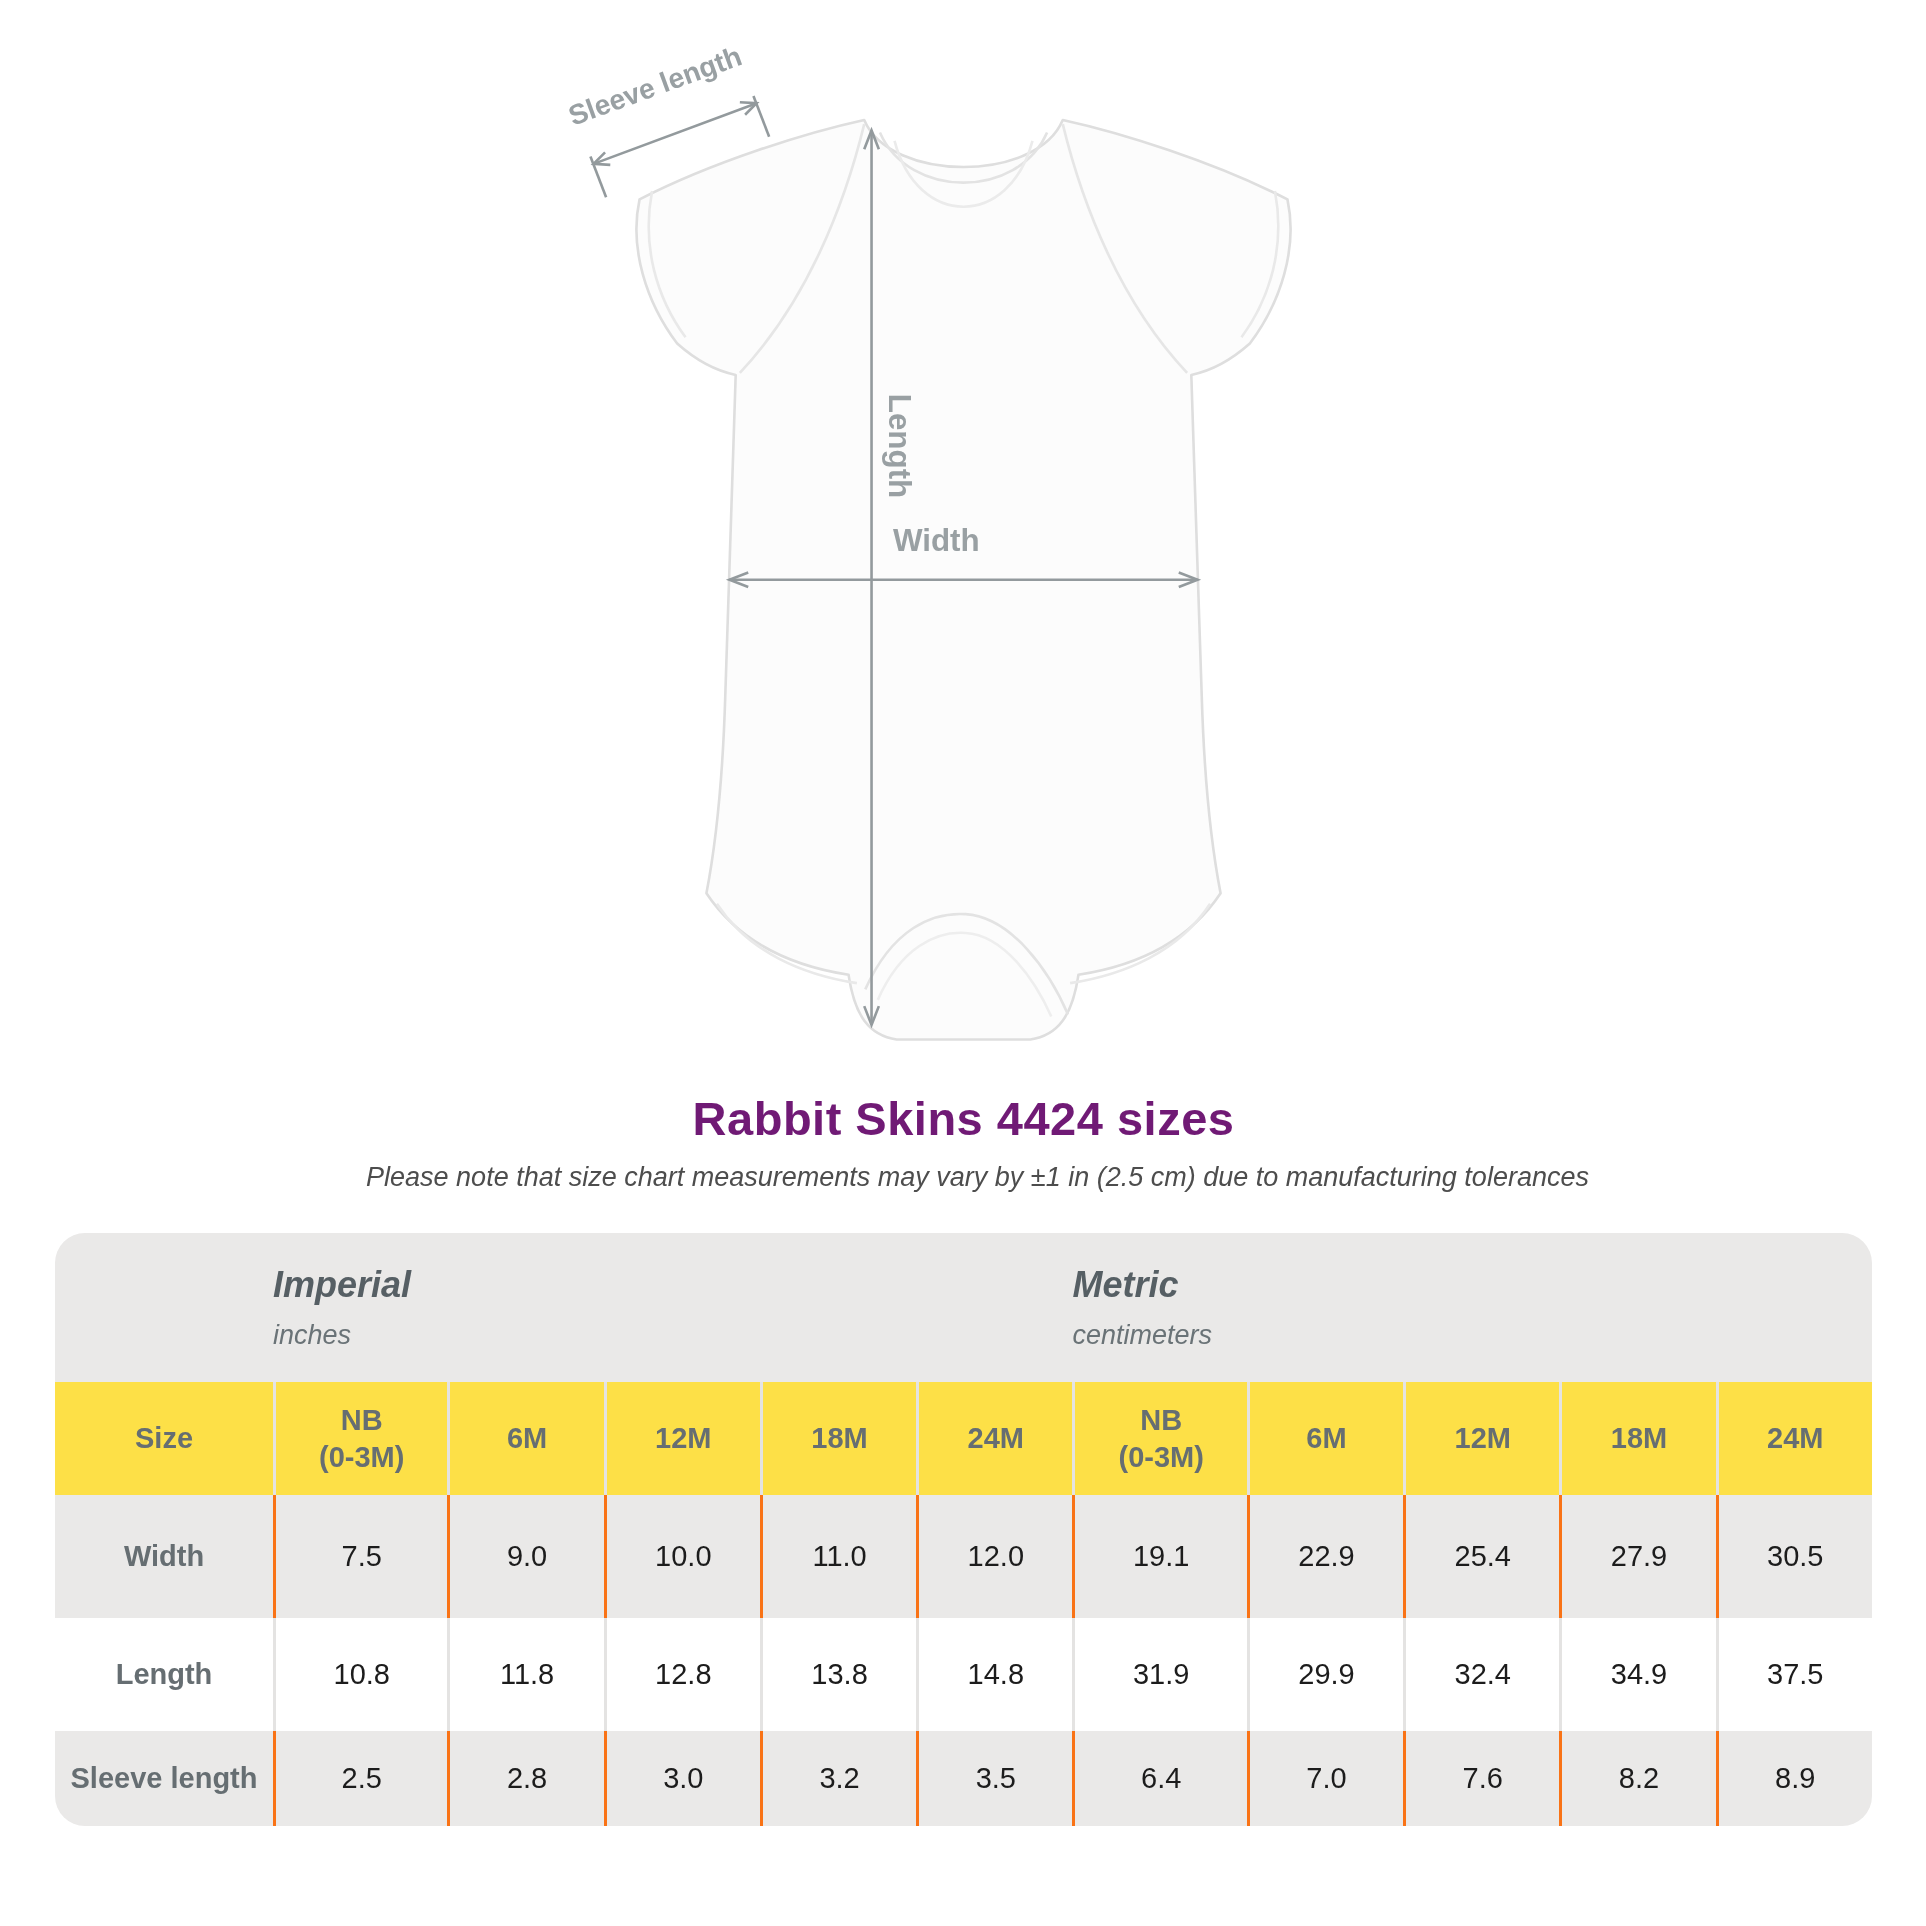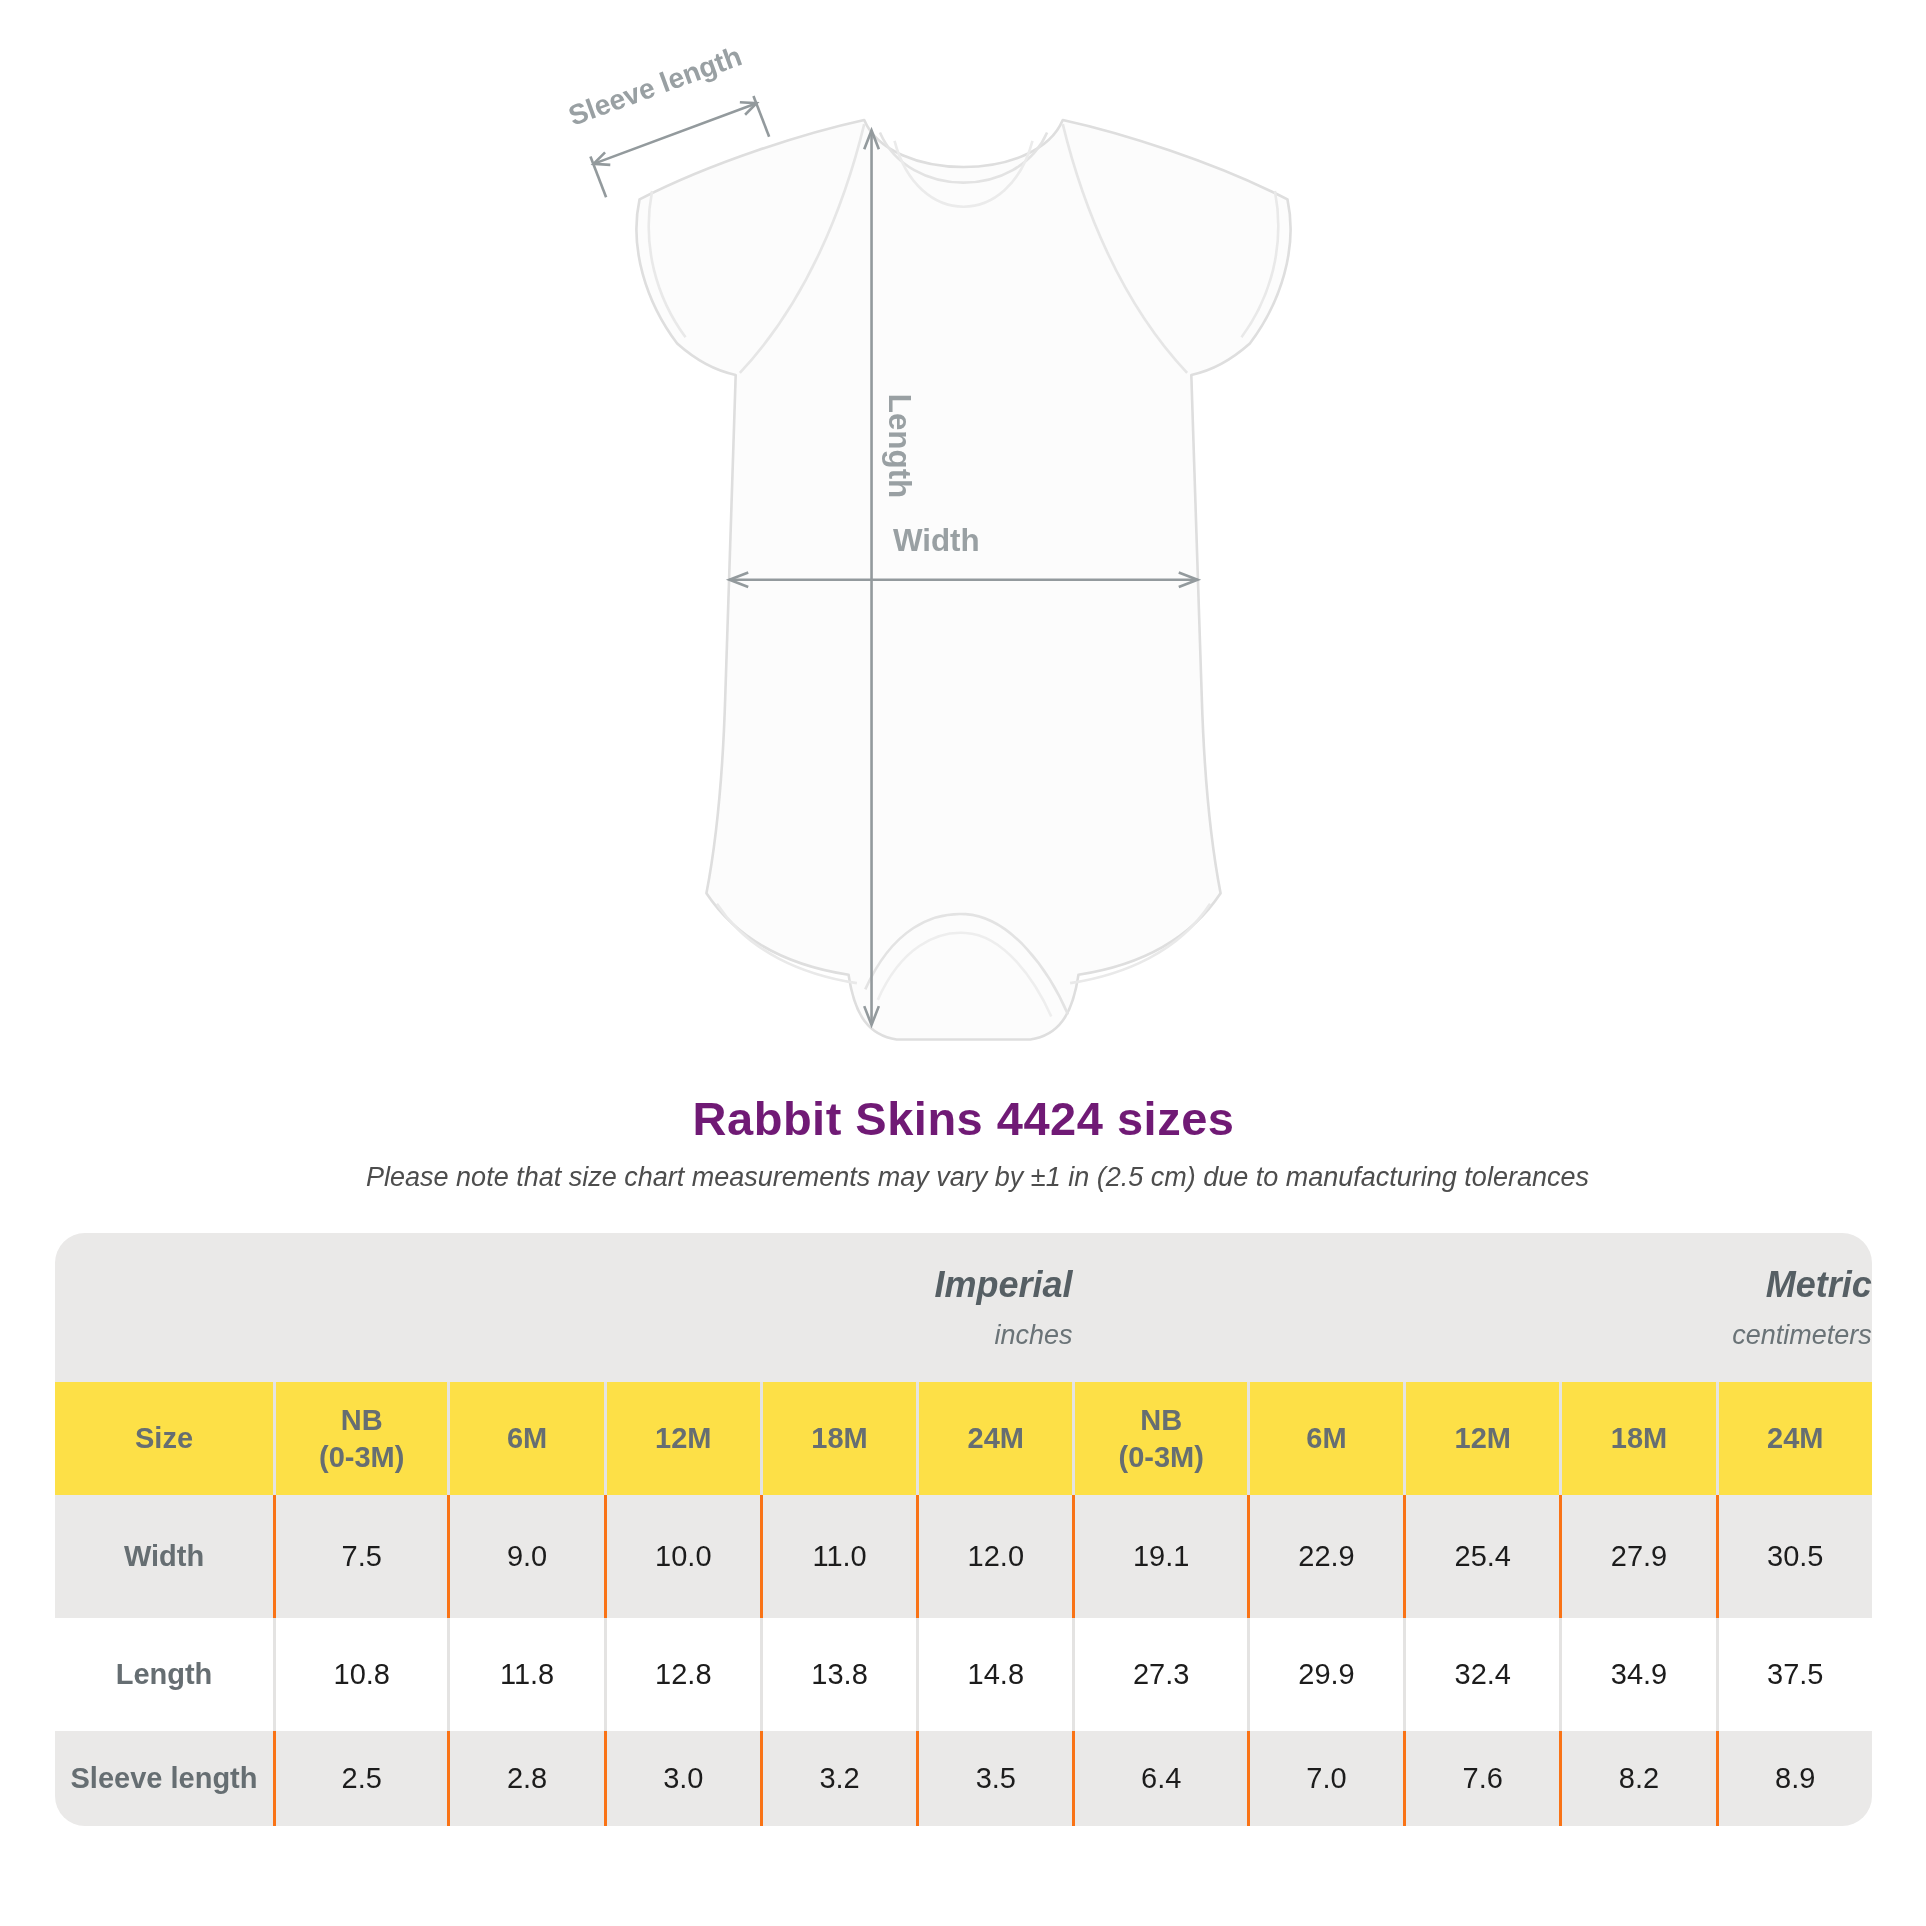--- a/index.html
+++ b/index.html
@@ -43,21 +43,21 @@
   .t-row{
     display:grid;
     grid-template-columns:12% 9.6% 8.6% 8.6% 8.6% 8.6% 9.6% 8.6% 8.6% 8.6% 8.6%;
   }
   .group-row{
     background:#eae9e8;
     height:149px;
   }
   .group-cell{
     display:flex;flex-direction:column;
-    align-items:flex-end;justify-content:center;
+    align-items:flex-start;justify-content:center;
     gap:14px;
   }
   .group-cell.imperial{grid-column:2 / 7;}
   .group-cell.metric{grid-column:7 / 12;}
   .group-name{
     font-size:36px;font-weight:bold;font-style:italic;color:#565f64;
   }
   .group-unit{
     font-size:27px;font-style:italic;color:#6a7377;
   }
@@ -233,21 +233,21 @@
     <div class="cell value-cell">30.5</div>
   </div>
 
   <div class="t-row data-row row-length">
     <div class="cell label-cell">Length</div>
     <div class="cell value-cell">10.8</div>
     <div class="cell value-cell">11.8</div>
     <div class="cell value-cell">12.8</div>
     <div class="cell value-cell">13.8</div>
     <div class="cell value-cell">14.8</div>
-    <div class="cell value-cell">27.3</div>
+    <div class="cell value-cell">31.9</div>
     <div class="cell value-cell">29.9</div>
     <div class="cell value-cell">32.4</div>
     <div class="cell value-cell">34.9</div>
     <div class="cell value-cell">37.5</div>
   </div>
 
   <div class="t-row data-row gray row-sleeve">
     <div class="cell label-cell">Sleeve length</div>
     <div class="cell value-cell">2.5</div>
     <div class="cell value-cell">2.8</div>

